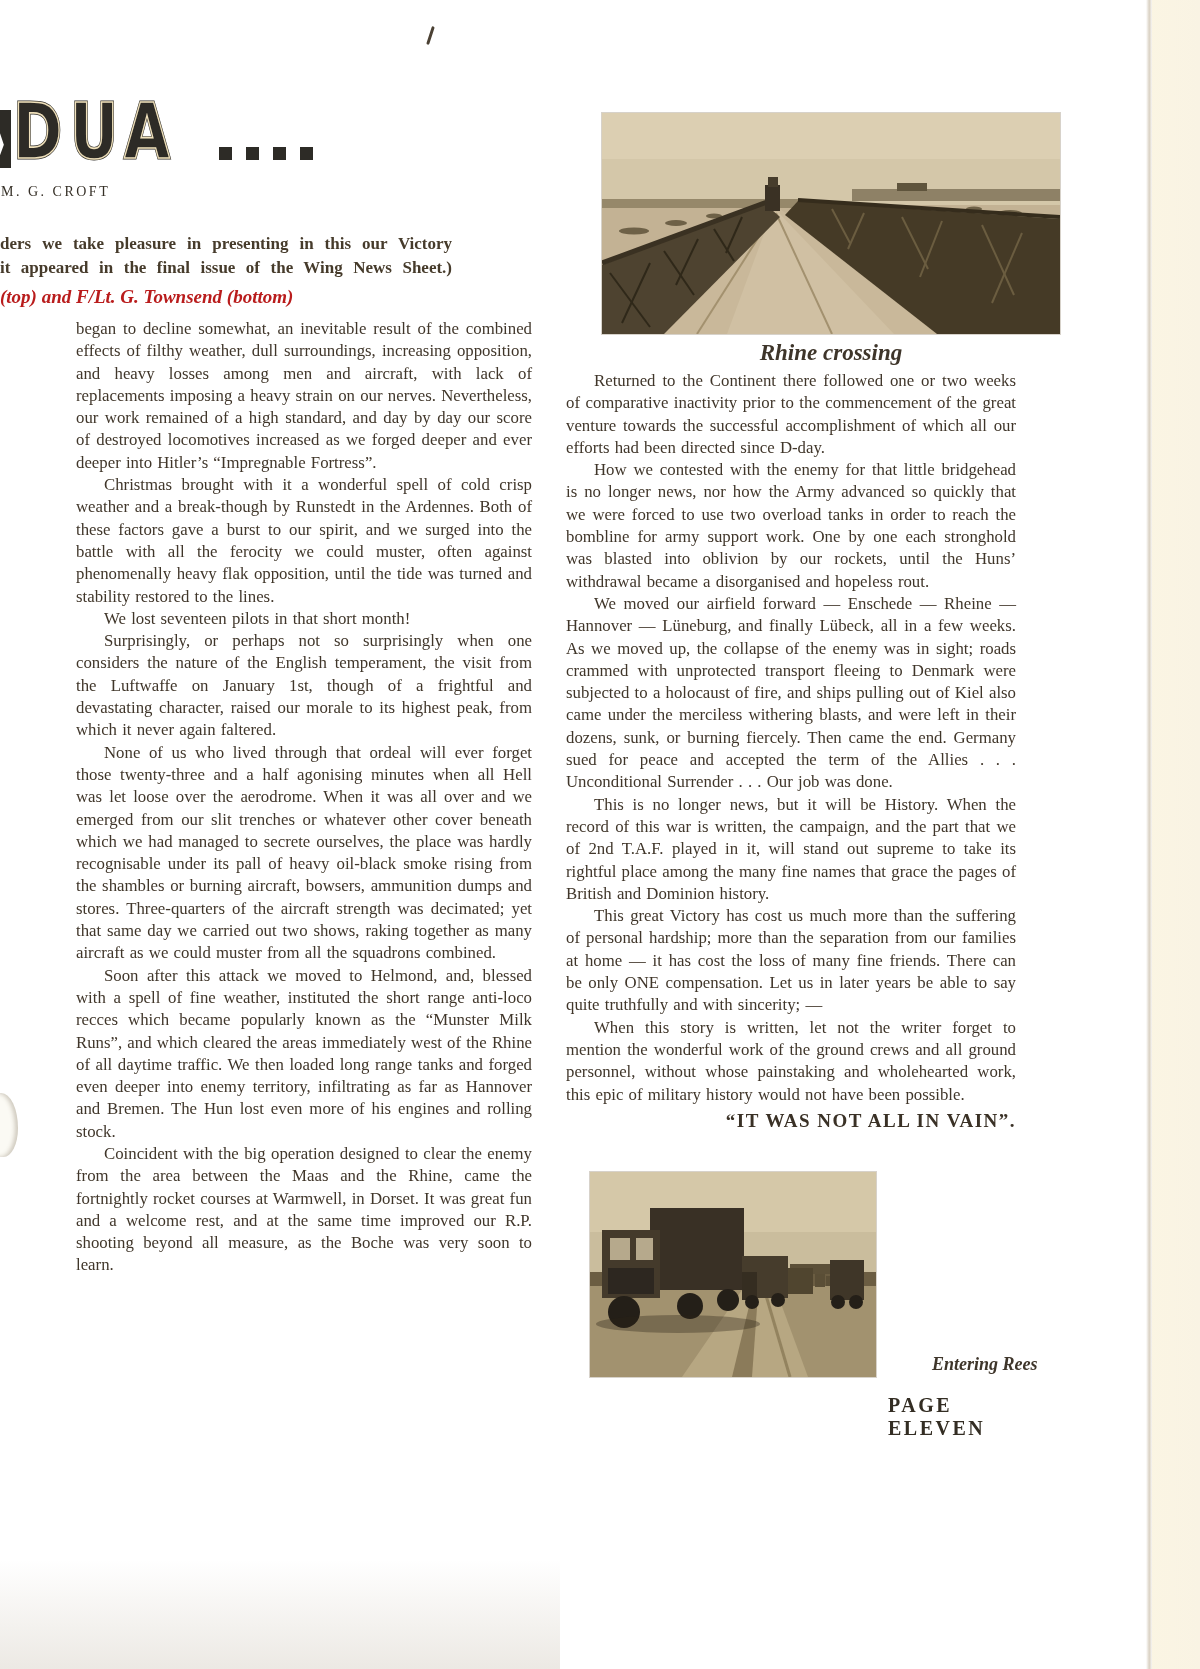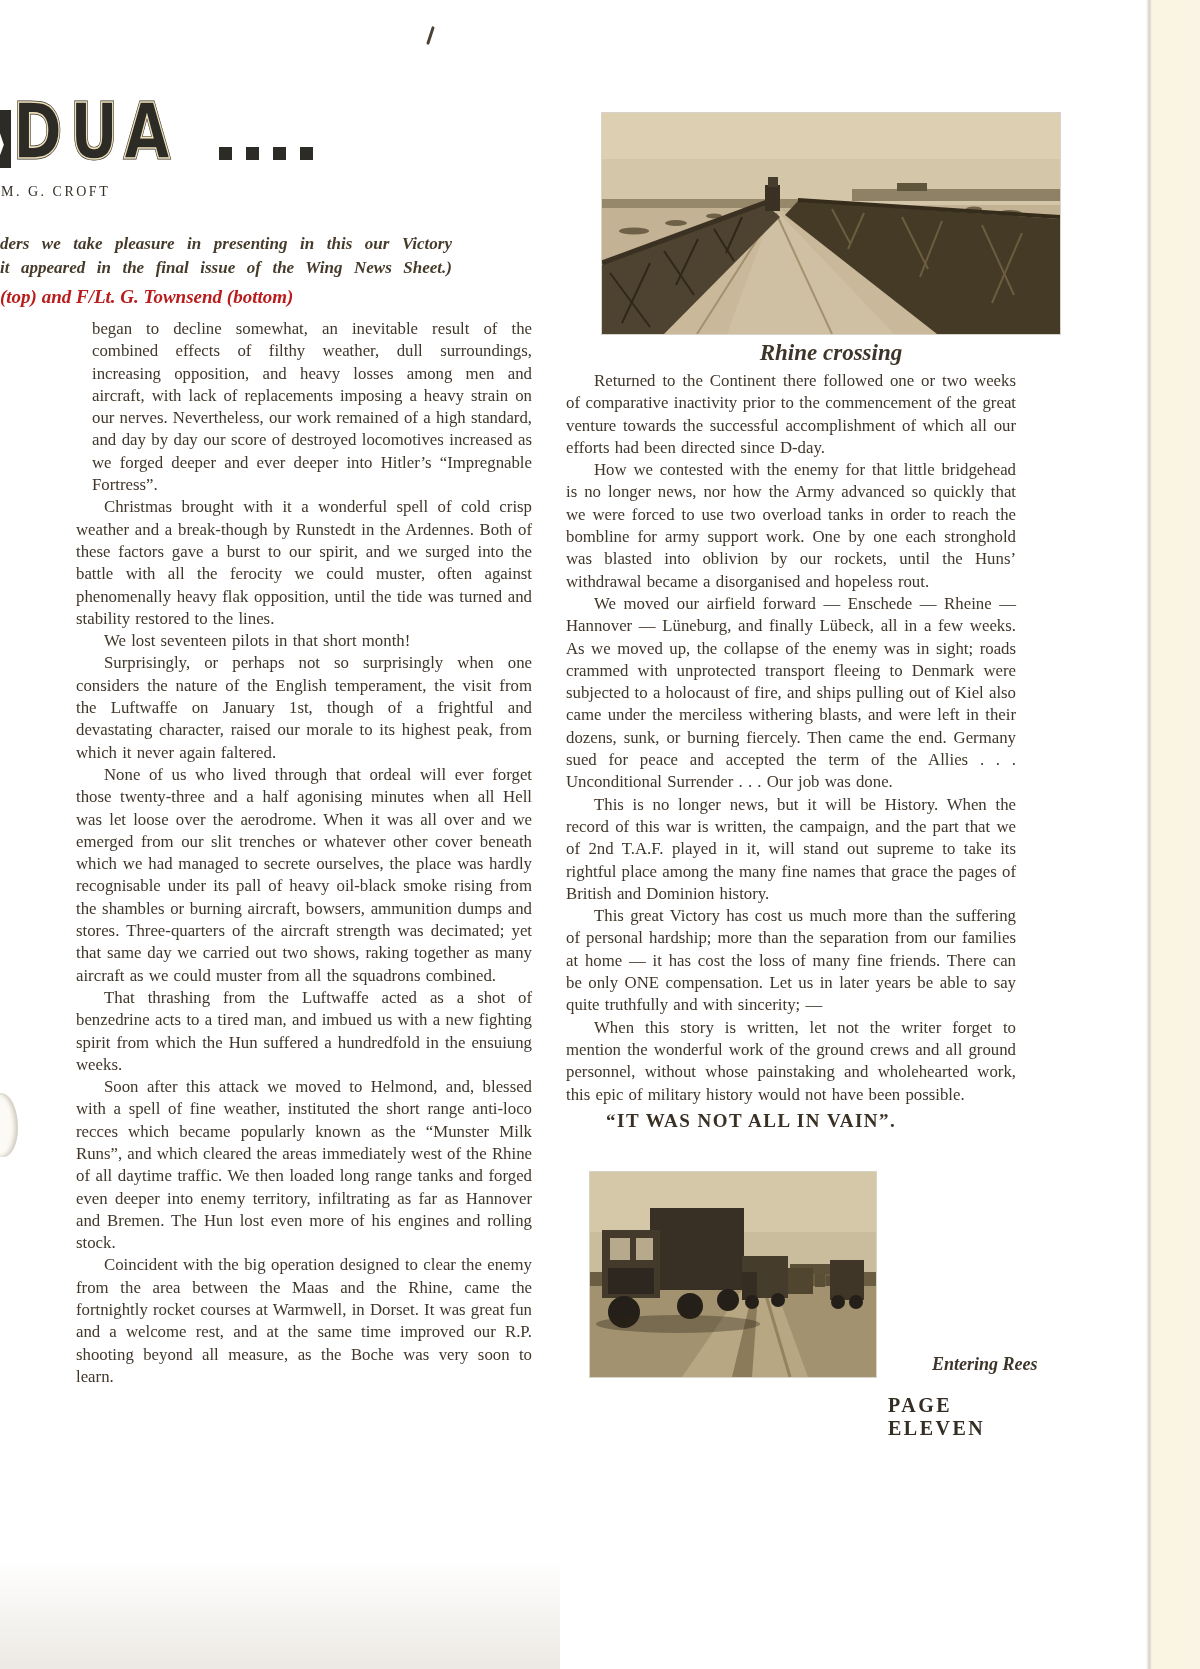--- a/index.html
+++ b/index.html
@@ -29,43 +29,43 @@
   .masthead-overlay{
     position:absolute;left:0;top:0;color:transparent;-webkit-text-stroke:1.6px #efe0ba;pointer-events:none;
   }
   .title-dots{position:absolute;left:219px;top:147px;display:flex;gap:14px;}
   .title-dots span{width:13px;height:13px;background:#2d2b26;display:block;}
 
   .byline{position:absolute;left:1px;top:184px;font-size:14px;letter-spacing:2.5px;color:#352f26;}
 
   .intro{position:absolute;left:0;top:232px;width:452px;}
   .intro .intro-line{
-    font-style:italic;font-weight:bold;font-size:17px;line-height:24px;color:#46
+    font-weight:bold;font-size:17px;line-height:24px;color:#46
 3b2b;color:#463b2b;text-align:justify;text-align-last:justify;
   }
   .credit{position:absolute;left:0;top:286px;font-style:italic;font-weight:bold;
     font-size:19px;color:#b91c1c;}
 
   
   .photo1{position:absolute;left:602px;top:113px;width:458px;height:221px;
     box-shadow:0 0 0 1px rgba(95,75,45,0.25);}
   .photo1 svg,.photo2 svg{display:block;width:100%;height:100%;}
   .caption1{position:absolute;left:602px;top:340px;width:458px;text-align:center;
     font-style:italic;font-weight:bold;font-size:23px;color:#3e352a;}
 
   
   .col{position:absolute;}
   .col-left{left:76px;top:318px;width:456px;}
   .col-right{left:566px;top:370px;width:450px;}
   .pars p{
     margin:0;text-align:justify;text-indent:28px;
     font-size:16.8px;line-height:22.3px;word-spacing:1px;color:#40362a;
   }
-  .col-left .pars p:first-child{text-indent:0;margin-left:16px;}
-  .closing{margin:4px 0 0 0;padding-left:40px;text-align:left;text-indent:0;
+  .col-left .pars p:first-child{text-indent:0;}
+  .closing{margin:4px 0 0 0;padding-left:40px;text-align:right;text-indent:0;
     font-size:19px;font-weight:bold;letter-spacing:1.5px;color:#3a3126;}
 
   .photo2-row{position:relative;margin-top:40px;height:206px;}
   .photo2{position:absolute;left:24px;top:0;width:286px;height:205px;
     box-shadow:0 0 0 1px rgba(95,75,45,0.25);}
   .caption2{position:absolute;left:366px;top:182px;font-style:italic;font-weight:bold;
     font-size:18px;color:#3e352a;white-space:nowrap;}
   .page-number{margin:16px 0 0 322px;font-size:20px;font-weight:bold;
     letter-spacing:2.5px;color:#332d23;}
 
@@ -163,21 +163,20 @@
 </div>
 <div class="caption1" data-interactable="false">Rhine crossing</div>
 
 <div class="col col-left" data-interactable="false">
   <div class="pars" data-interactable="false">
       <p class="body-par" data-interactable="false">began to decline somewhat, an inevitable result of the combined effects of filthy weather, dull surroundings, increasing opposition, and heavy losses among men and aircraft, with lack of replacements imposing a heavy strain on our nerves.  Nevertheless, our work remained of a high standard, and day by day our score of destroyed locomotives increased as we forged deeper and ever deeper into Hitler’s “Impregnable Fortress”.</p>
       <p class="body-par" data-interactable="false">Christmas brought with it a wonderful spell of cold crisp weather and a break-though by Runstedt in the Ardennes.  Both of these factors gave a burst to our spirit, and we surged into the battle with all the ferocity we could muster, often against phenomenally heavy flak opposition, until the tide was turned and stability restored to the lines.</p>
       <p class="body-par" data-interactable="false">We lost seventeen pilots in that short month!</p>
       <p class="body-par" data-interactable="false">Surprisingly, or perhaps not so surprisingly when one considers the nature of the English temperament, the visit from the Luftwaffe on January 1st, though of a frightful and devastating character, raised our morale to its highest peak, from which it never again faltered.</p>
       <p class="body-par" data-interactable="false">None of us who lived through that ordeal will ever forget those twenty-three and a half agonising minutes when all Hell was let loose over the aerodrome.  When it was all over and we emerged from our slit trenches or whatever other cover beneath which we had managed to secrete ourselves, the place was hardly recognisable under its pall of heavy oil-black smoke rising from the shambles or burning aircraft, bowsers, ammunition dumps and stores.  Three-quarters of the aircraft strength was decimated; yet that same day we carried out two shows, raking together as many aircraft as we could muster from all the squadrons combined.</p>
-      <p class="body-par" data-interactable="false">That thrashing from the Luftwaffe acted as a shot of benzedrine acts to a tired man, and imbued us with a new fighting spirit from which the Hun suffered a hundredfold in the ensuiung weeks.</p>
       <p class="body-par" data-interactable="false">Soon after this attack we moved to Helmond, and, blessed with a spell of fine weather, instituted the short range anti-loco recces which became popularly known as the “Munster Milk Runs”, and which cleared the areas immediately west of the Rhine of all daytime traffic.  We then loaded long range tanks and forged even deeper into enemy territory, infiltrating as far as Hannover and Bremen.  The Hun lost even more of his engines and rolling stock.</p>
       <p class="body-par" data-interactable="false">Coincident with the big operation designed to clear the enemy from the area between the Maas and the Rhine, came the fortnightly rocket courses at Warmwell, in Dorset.  It was great fun and a welcome rest, and at the same time improved our R.P. shooting beyond all measure, as the Boche was very soon to learn.</p>
     </div>
 </div>
 
 <div class="col col-right" data-interactable="false">
   <div class="pars" data-interactable="false">
       <p class="body-par" data-interactable="false">Returned to the Continent there followed one or two weeks of comparative inactivity prior to the commencement of the great venture towards the successful accomplishment of which all our efforts had been directed since D-day.</p>
       <p class="body-par" data-interactable="false">How we contested with the enemy for that little bridgehead is no longer news, nor how the Army advanced so quickly that we were forced to use two overload tanks in order to reach the bombline for army support work.  One by one each stronghold was blasted into oblivion by our rockets, until the Huns’ withdrawal became a disorganised and hopeless rout.</p>
       <p class="body-par" data-interactable="false">We moved our airfield forward — Enschede — Rheine — Hannover — Lüneburg, and finally Lübeck, all in a few weeks. As we moved up, the collapse of the enemy was in sight; roads crammed with unprotected transport fleeing to Denmark were subjected to a holocaust of fire, and ships pulling out of Kiel also came under the merciless withering blasts, and were left in their dozens, sunk, or burning fiercely.  Then came the end.  Germany sued for peace and accepted the term of the Allies . . .  Unconditional Surrender . . . Our job was done.</p>

